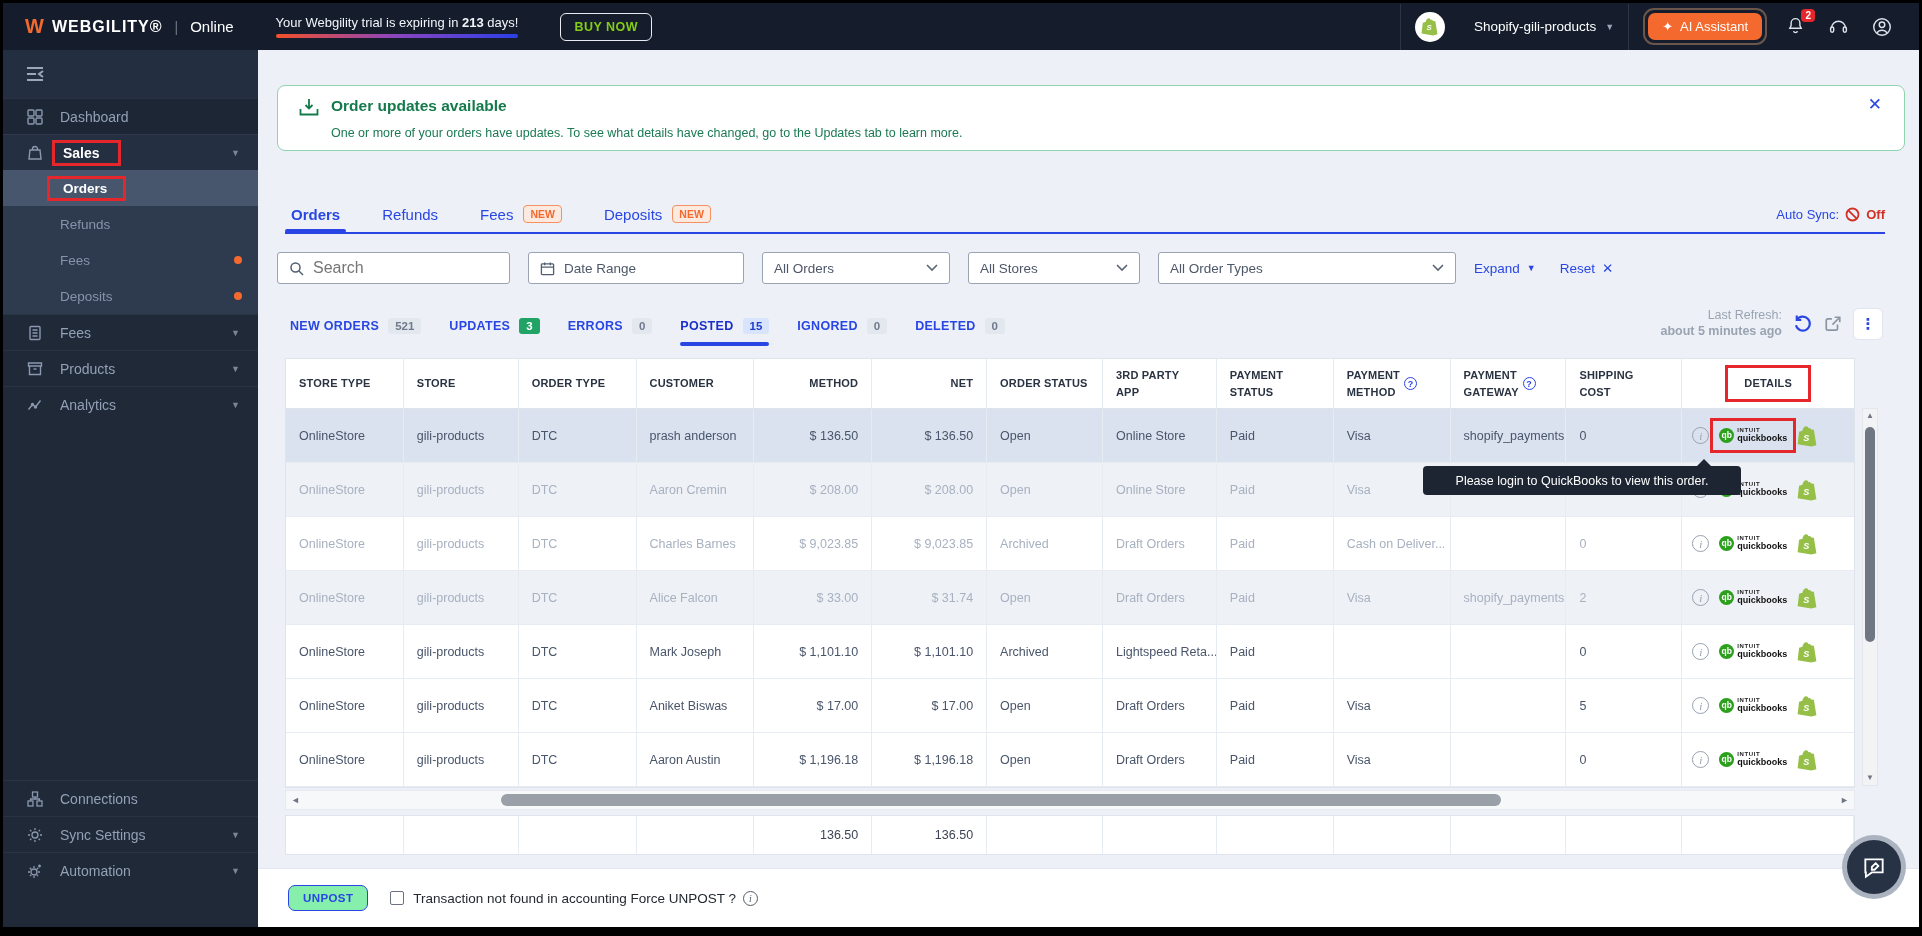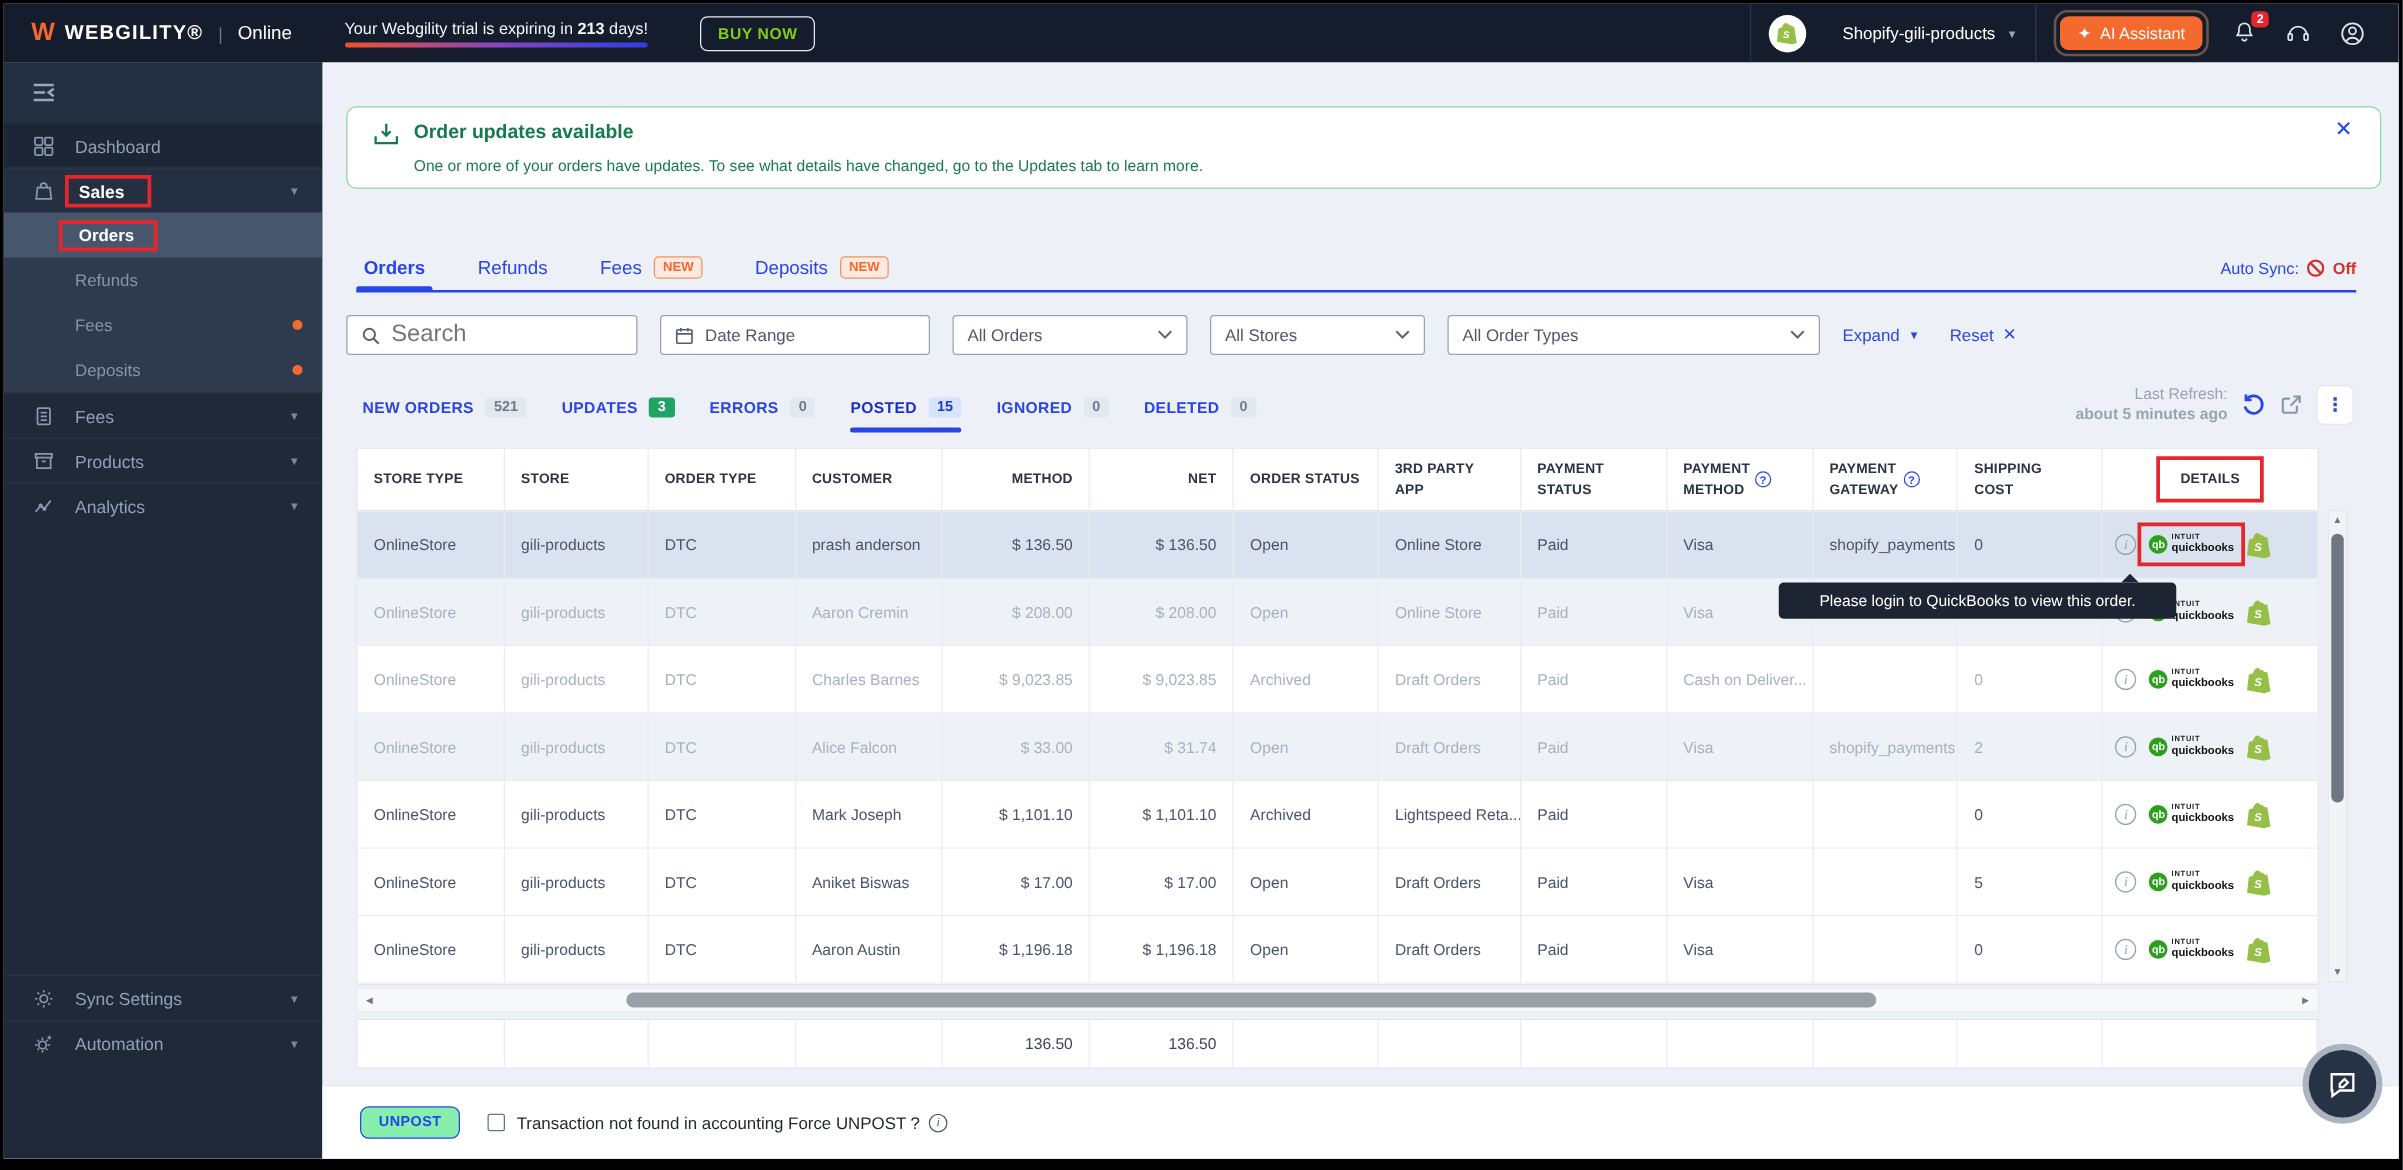--- a/index.html
+++ b/index.html
@@ -63,21 +63,21 @@
   .tab.active { font-weight:bold; }
   .tab.active::after { content:""; position:absolute; left:0; right:0; bottom:-10px; height:4px; border-radius:2px; background:#2946e4; }
   .new-badge { background:#fce9df; border:1px solid #f4915f; color:#f4692e; font-size:10.5px; font-weight:bold; border-radius:4px; padding:2px 6px; }
   .tabs-underline { position:absolute; left:0; right:0; top:27px; height:2px; background:#2946e4; }
   .auto-sync { position:absolute; right:0; top:2px; display:flex; align-items:flex-start; gap:6px; font-size:13px; }
   .auto-sync .as-label { color:#2946e4; }
   .auto-sync .as-value { color:#d23125; font-weight:bold; }
 
   .filters { position:absolute; left:19px; top:202px; display:flex; align-items:center; }
   .fbox { height:32px; background:#fff; border:1px solid #9aa3b2; border-radius:3px; display:flex; align-items:center; padding:0 11px; margin-right:18px; color:#4d5769; font-size:13.5px; }
-  .fbox input { border:none; outline:none; font-size:19px; color:#4d5769; width:100%; font-family:inherit; background:transparent; }
+  .fbox input { border:none; outline:none; font-size:16px; color:#4d5769; width:100%; font-family:inherit; background:transparent; }
   .fbox .ficon { margin-right:9px; display:flex; }
   .fsel { justify-content:space-between; cursor:pointer; }
   .flink { color:#2946e4; font-size:13.5px; margin-right:24px; display:flex; align-items:center; gap:7px; cursor:pointer; }
   .flink .fcaret { font-size:9px; }
 
   .subtabs { position:absolute; left:32px; top:268px; display:flex; gap:28px; align-items:center; }
   .subtab { display:flex; align-items:center; gap:9px; position:relative; cursor:pointer; padding-bottom:4px; }
   .subtab .st-label { color:#2946e4; font-size:12.5px; font-weight:bold; letter-spacing:.3px; }
   .subtab.active .st-label { color:#1b2ec9; }
   .subtab.active::after { content:""; position:absolute; left:0; right:0; bottom:-8px; height:4px; border-radius:2px; background:#2946e4; }
@@ -276,20 +276,31 @@
             <circle cx="8.5" cy="10" r="1" fill="#8b98ae"></circle>
           </svg>
         </span>
       <span class="slabel">Analytics</span>
       <span class="chev">▼</span>
     </div>
     <div class="side-bottom">
       <div class="srow">
         <span class="sicon">
             <svg width="16" height="16" viewBox="0 0 16 16" fill="none" stroke="#8b98ae" stroke-width="1.3">
+              <rect x="5.5" y="1" width="5" height="5"></rect>
+              <rect x="1" y="10" width="5" height="5"></rect>
+              <rect x="10" y="10" width="5" height="5"></rect>
+              <path d="M8 6v2M3.5 10V8h9v2"></path>
+            </svg>
+          </span>
+        <span class="slabel">Connections</span>
+      </div>
+      <div class="srow">
+        <span class="sicon">
+            <svg width="16" height="16" viewBox="0 0 16 16" fill="none" stroke="#8b98ae" stroke-width="1.3">
               <circle cx="8" cy="8" r="3"></circle>
               <path d="M8 1v2M8 13v2M1 8h2M13 8h2M3 3l1.4 1.4M11.6 11.6L13 13M13 3l-1.4 1.4M4.4 11.6L3 13"></path>
             </svg>
           </span>
         <span class="slabel">Sync Settings</span>
         <span class="chev">▼</span>
       </div>
       <div class="srow">
         <span class="sicon">
             <svg width="16" height="16" viewBox="0 0 16 16" fill="none" stroke="#8b98ae" stroke-width="1.3">

